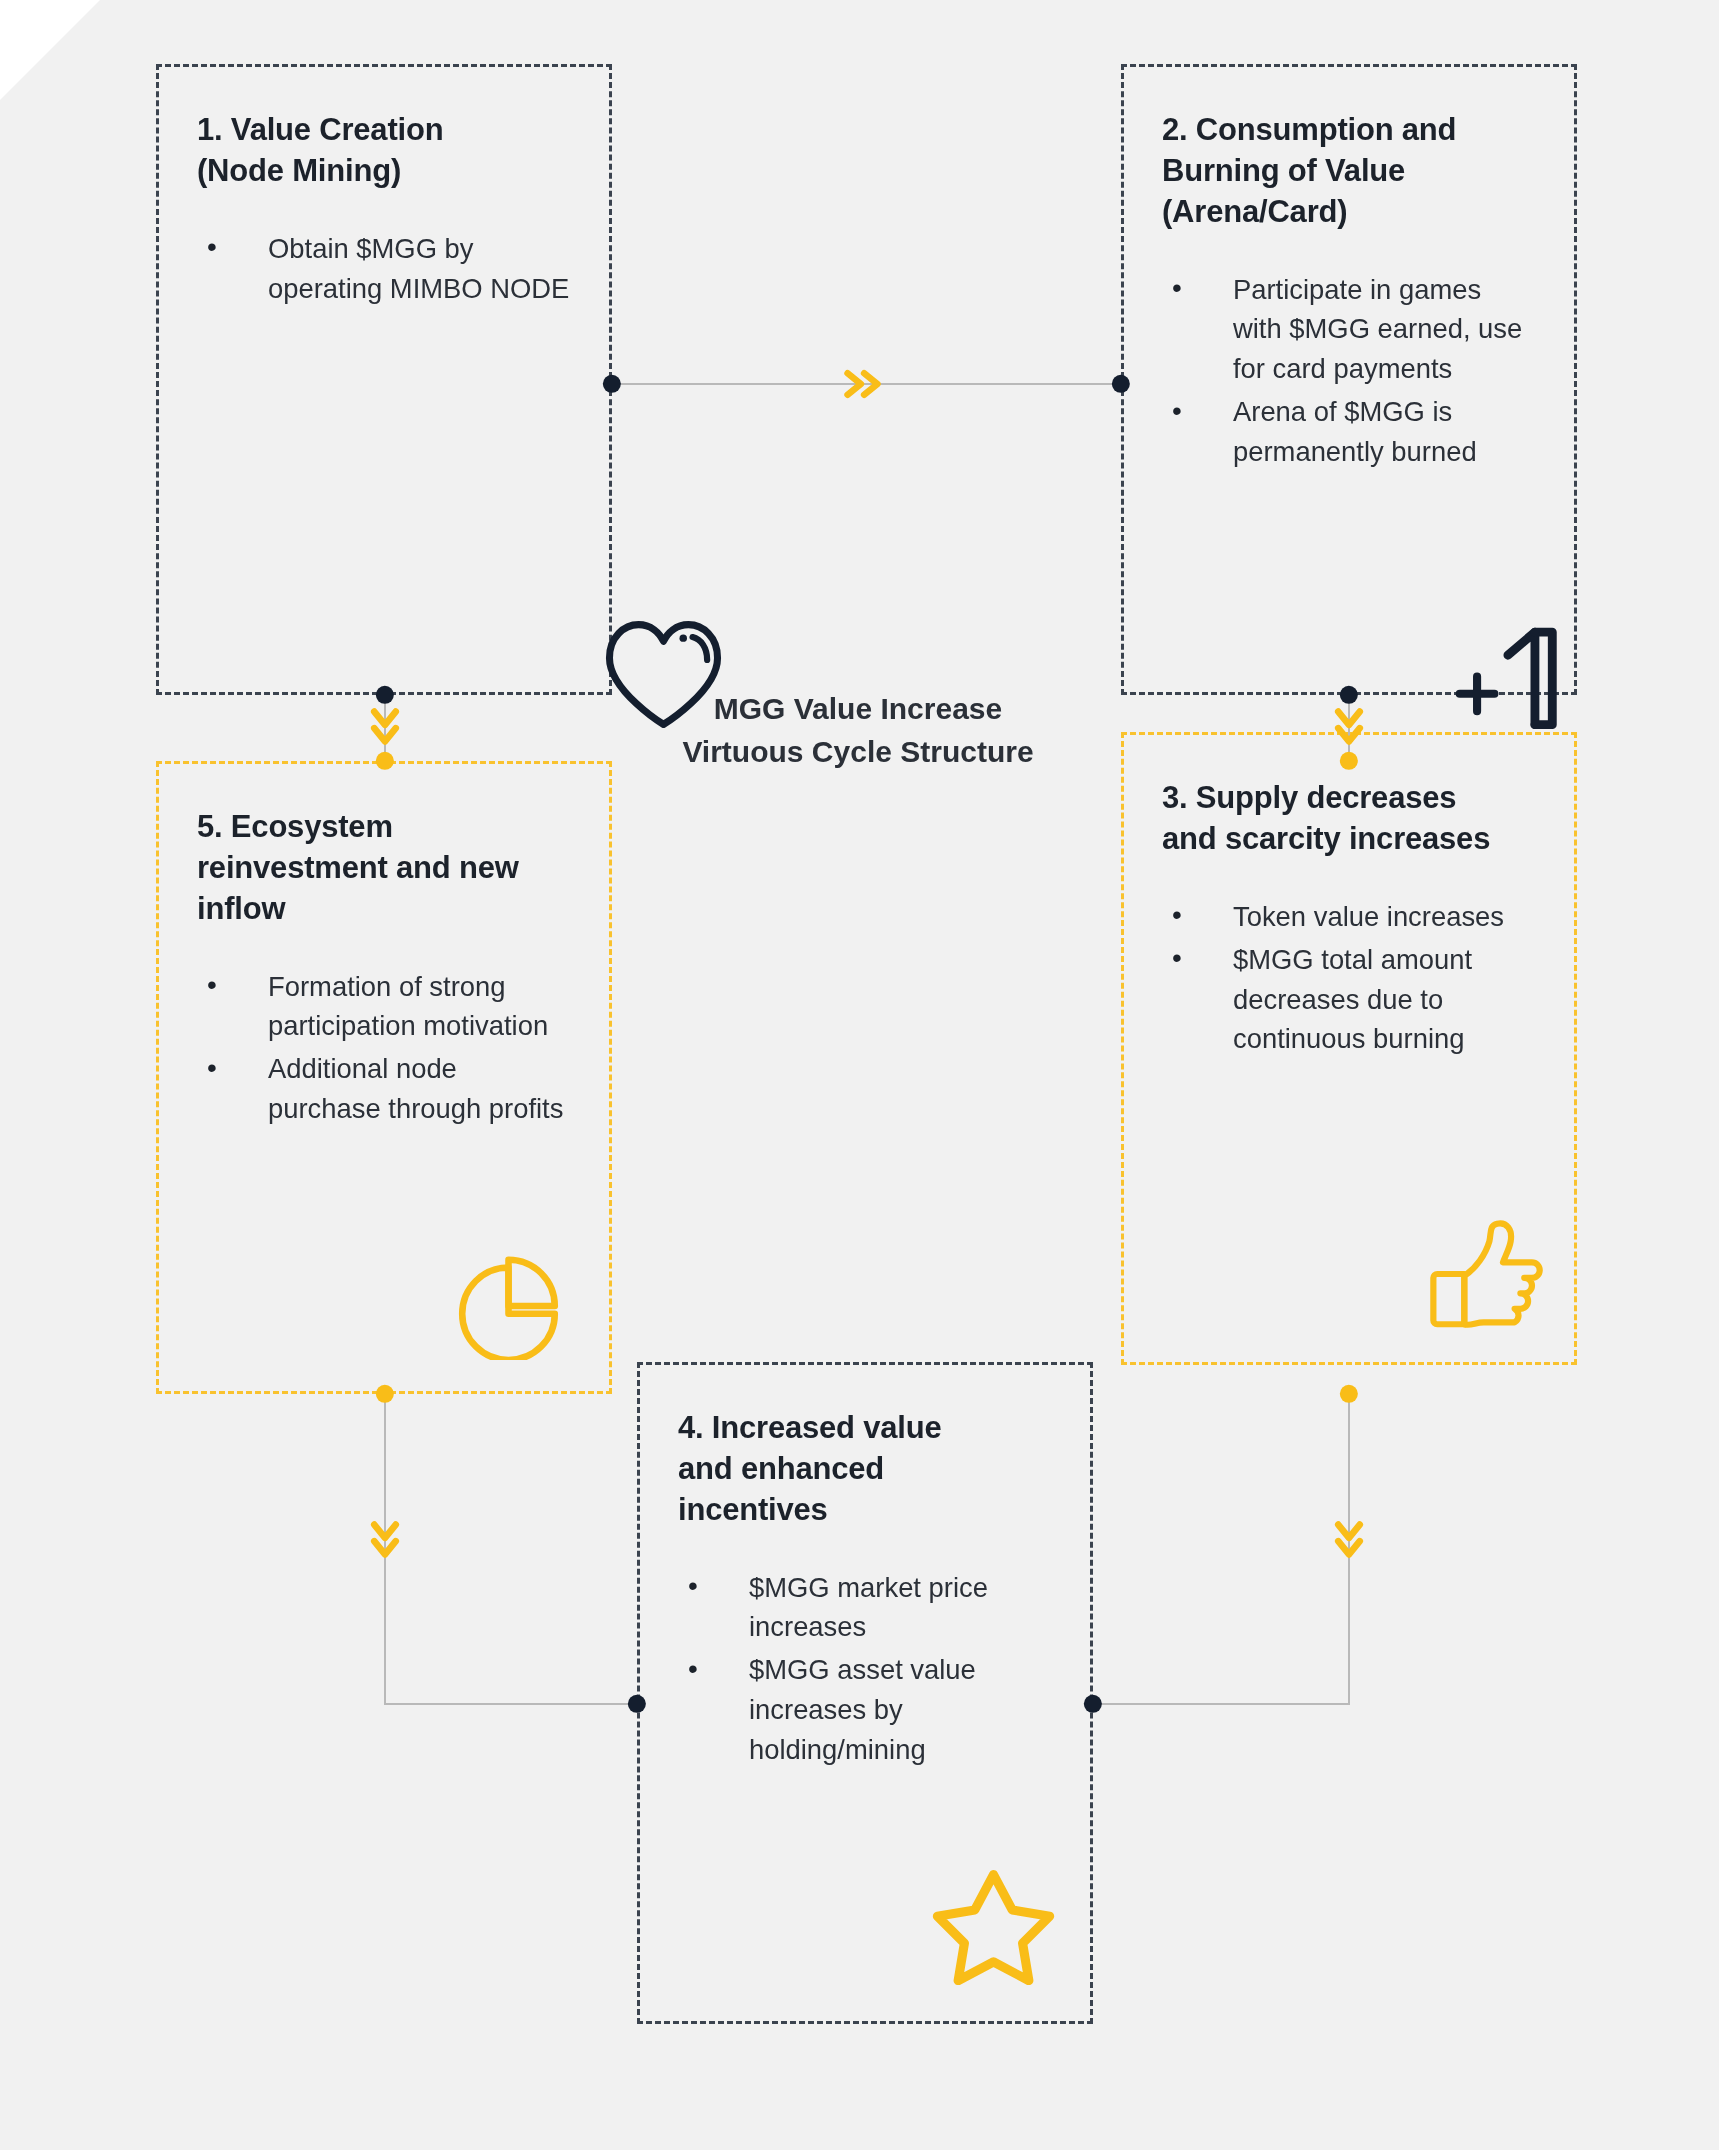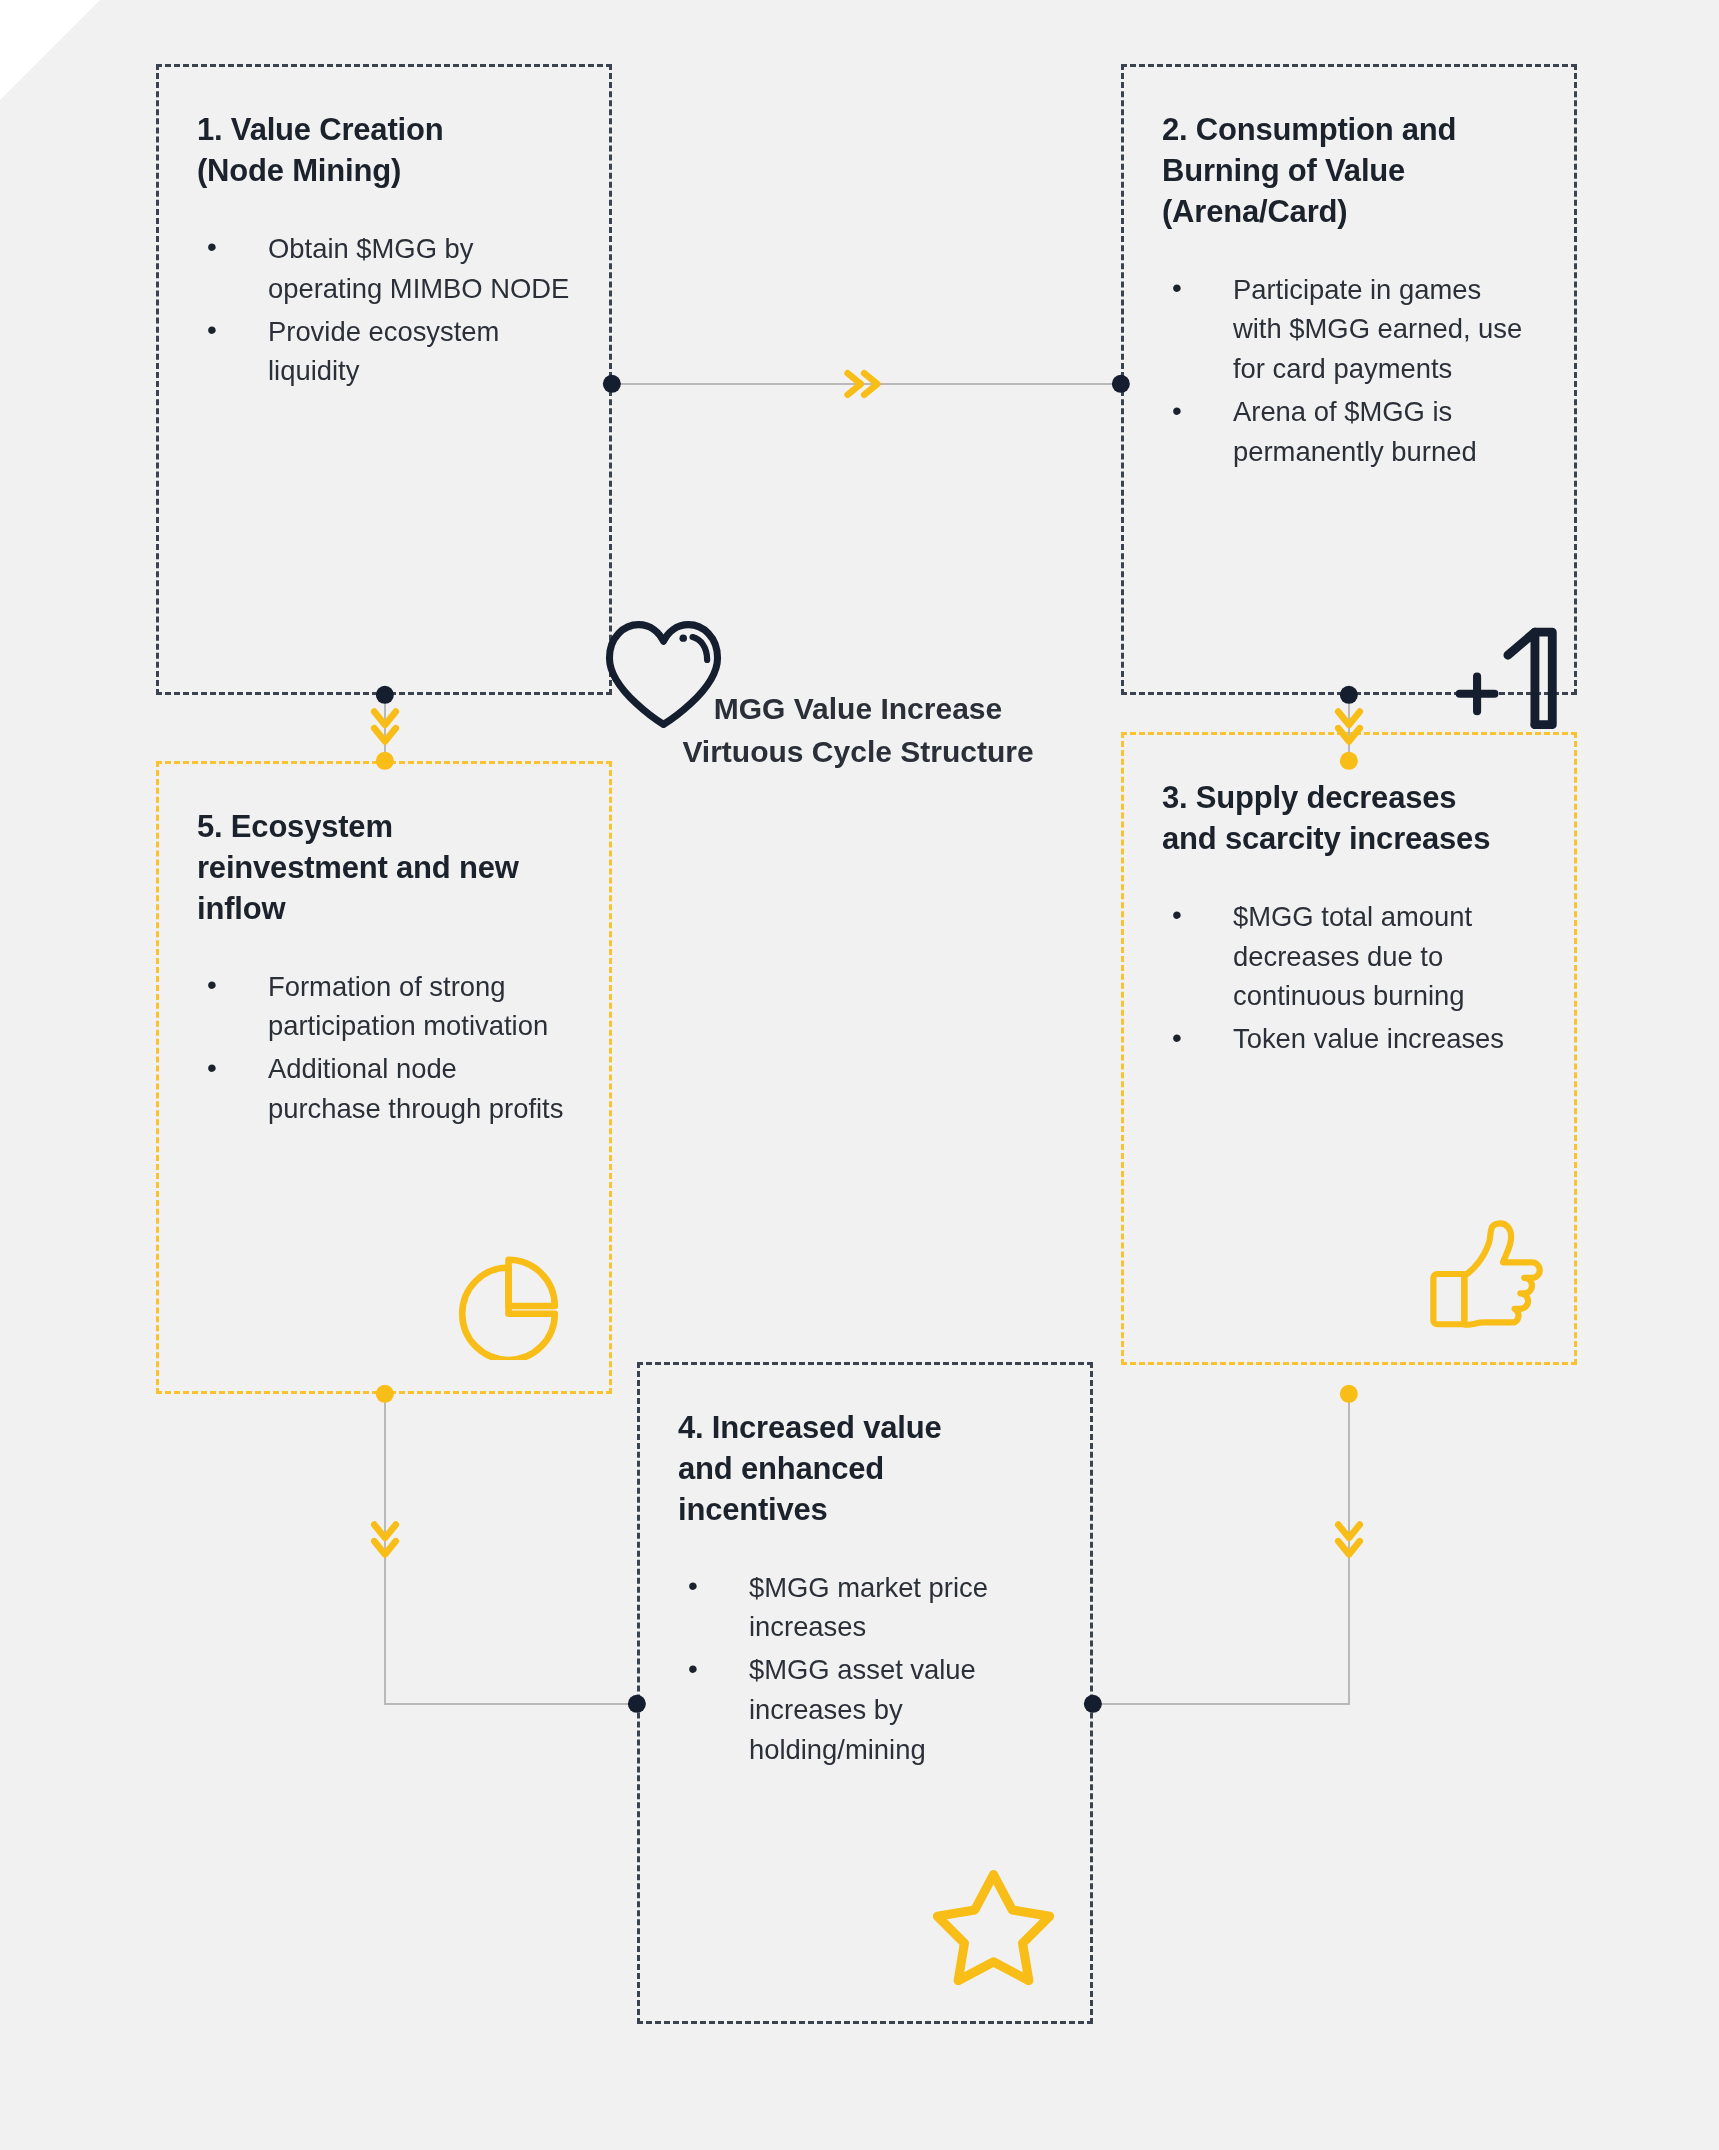--- a/index.html
+++ b/index.html
@@ -105,21 +105,20 @@
 </head>
 <body>
 
 <div id="canvas">
 
   <div class="box dark" style="left:156px; top:64px; width:456px; height:631px;">
     <div class="box-title">1. Value Creation
 (Node Mining)</div>
     <ul class="bullets">
       <li>Obtain $MGG by operating MIMBO NODE</li>
-      <li>Provide ecosystem liquidity</li>
     </ul>
 
     <div class="icon" style="left:438px; top:545px;">
       <svg width="133" height="125" viewBox="0 0 64 60">
         <path d="M32 54 C 32 54, 6 38, 6 22 C 6 12, 13 6, 20 6 C 26 6, 30 10, 32 14 C 34 10, 38 6, 44 6 C 51 6, 58 12, 58 22 C 58 38, 32 54, 32 54 Z" fill="none" stroke="#141e2e" stroke-width="3.4" stroke-linejoin="round"></path>
         <path d="M46 12 C 50 13, 53 17, 53 23" fill="none" stroke="#141e2e" stroke-width="3" stroke-linecap="round"></path>
         <circle cx="41.5" cy="12.5" r="1.8" fill="#141e2e"></circle>
       </svg>
     </div>
   </div>
@@ -156,22 +155,22 @@
         <path d="M32 28 L 32 4 A 24 24 0 0 1 56 28 Z" fill="none" stroke="#f9bd18" stroke-width="3.4" stroke-linejoin="round"></path>
         <path d="M56 32 L 32 32 L 32 8 A 24 24 0 1 0 56 32 Z" fill="none" stroke="#f9bd18" stroke-width="3.4" stroke-linejoin="round"></path>
       </svg>
     </div>
   </div>
 
   <div class="box amber" style="left:1121px; top:732px; width:456px; height:633px;">
     <div class="box-title">3. Supply decreases
 and scarcity increases</div>
     <ul class="bullets">
+      <li>Token value increases</li>
       <li>$MGG total amount decreases due to continuous burning</li>
-      <li>Token value increases</li>
     </ul>
 
     <div class="icon" style="left:301px; top:481px;">
       <svg width="125" height="116" viewBox="0 0 64 60">
         <path d="M6 30 h14 v26 H6 a2 2 0 0 1 -2 -2 V32 a2 2 0 0 1 2 -2 Z" fill="none" stroke="#f9bd18" stroke-width="3.2" stroke-linejoin="round"></path>
         <path d="M20 31 C 26 27, 31 20, 33 13 C 34 8, 33 5, 37 4 C 42 3, 45 7, 44 13 C 43.4 17, 41 21, 40 24 h15 a4 4 0 0 1 0 8 h-4 a4 4 0 0 1 0 8 h-2 a4 4 0 0 1 0 8 h-3 a4 4 0 0 1 0 7 H30 C 26 55, 23 57, 20 56 Z" fill="none" stroke="#f9bd18" stroke-width="3.2" stroke-linejoin="round"></path>
       </svg>
     </div>
   </div>
 

